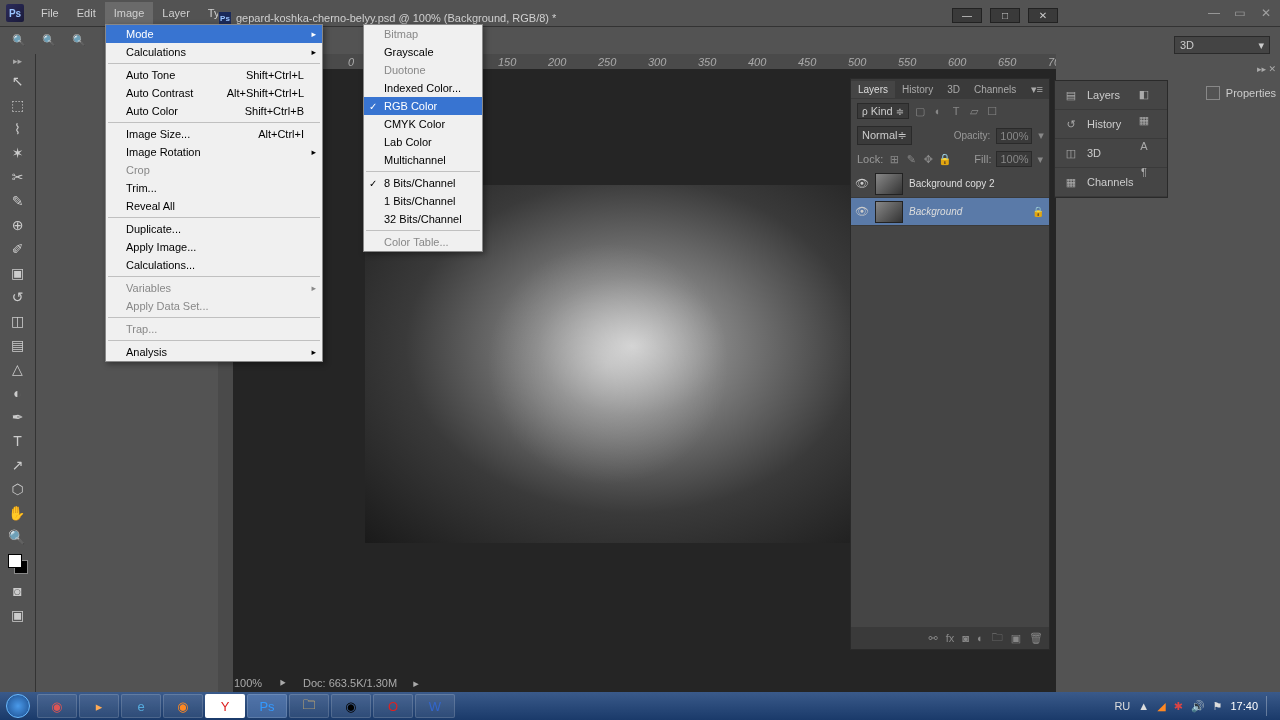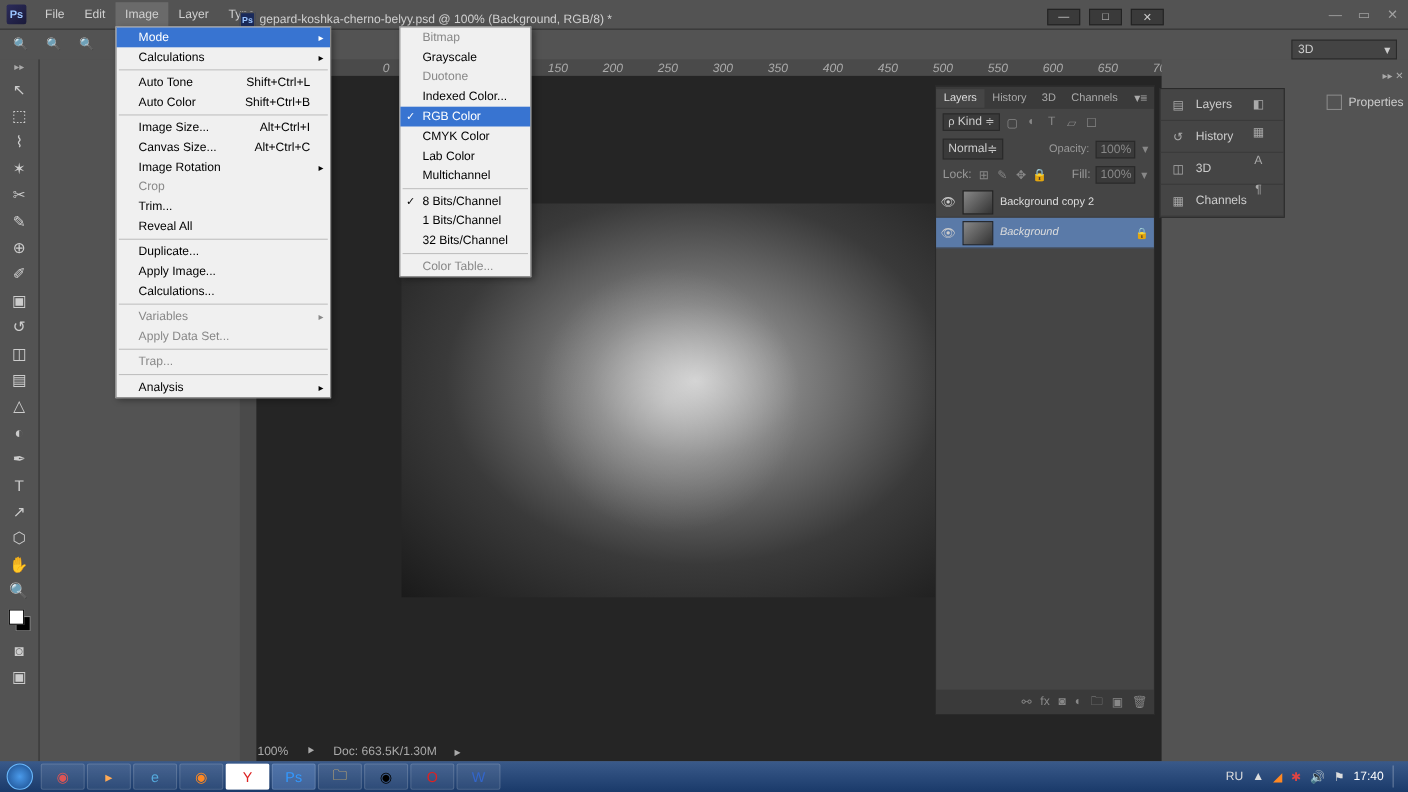--- a/index.html
+++ b/index.html
@@ -42,21 +42,21 @@
 
 .ruler-v { position: absolute; left: 218px; top: 69px; width: 15px; bottom: 28px; background: #4a4a4a; }
 
 
 .canvas-area { position: absolute; left: 233px; top: 69px; right: 224px; bottom: 28px; background: #252525; overflow: hidden; }
 .canvas-img { position: absolute; left: 132px; top: 116px; width: 486px; height: 358px; background: radial-gradient(ellipse at 55% 45%, #c8c8c8 0%, #808080 25%, #3a3a3a 60%, #1a1a1a 100%); }
 .cheetah-overlay { position: absolute; inset: 0; background: radial-gradient(circle at 50% 50%, rgba(255,255,255,0.3) 0%, transparent 40%); }
 
 
 .dropdown { position: absolute; background: #f0f0f0; border: 1px solid #888; box-shadow: 2px 2px 6px rgba(0,0,0,0.4); z-index: 100; }
-.dd-image { top: 24px; left: 105px; width: 196px; }
+.dd-image { top: 24px; left: 105px; width: 218px; }
 .dd-mode { top: 24px; left: 341px; width: 120px; margin-left: 22px; }
 .dd-row { display: flex; justify-content: space-between; align-items: center; padding: 2px 18px 2px 20px; color: #000; height: 18px; position: relative; }
 .dd-row.hl { background: #3874d1; color: #fff; }
 .dd-row.disabled { color: #888; }
 .dd-row .sub { position: absolute; right: 6px; font-size: 9px; }
 .dd-row .chk { position: absolute; left: 5px; font-size: 10px; }
 .dd-sep { height: 1px; background: #c0c0c0; margin: 2px 2px; }
 .panel-tab-dock { position: absolute; right: 0; top: 26px; width: 114px; background: #454545; border: 1px solid #2a2a2a; }
 .ptd-item { display: flex; align-items: center; gap: 8px; padding: 6px 8px; color: #ccc; border-bottom: 1px solid #3a3a3a; }
 .ptd-icon { width: 16px; height: 16px; display: flex; align-items: center; justify-content: center; color: #aaa; }
@@ -209,31 +209,31 @@
     <div class="dd-row">
       <span>Calculations</span>
       <span class="sub">▸</span>
     </div>
     <div class="dd-sep"></div>
     <div class="dd-row">
       <span>Auto Tone</span>
       <span>Shift+Ctrl+L</span>
     </div>
     <div class="dd-row">
+      <span>Auto Contrast</span>
+      <span>Alt+Shift+Ctrl+L</span>
+    </div>
+    <div class="dd-row">
       <span>Auto Color</span>
       <span>Shift+Ctrl+B</span>
     </div>
     <div class="dd-sep"></div>
     <div class="dd-row">
       <span>Image Size...</span>
       <span>Alt+Ctrl+I</span>
-    </div>
-    <div class="dd-row">
-      <span>Canvas Size...</span>
-      <span>Alt+Ctrl+C</span>
     </div>
     <div class="dd-row">
       <span>Image Rotation</span>
       <span class="sub">▸</span>
     </div>
     <div class="dd-row disabled">
       <span>Crop</span>
     </div>
     <div class="dd-row">
       <span>Trim...</span>

